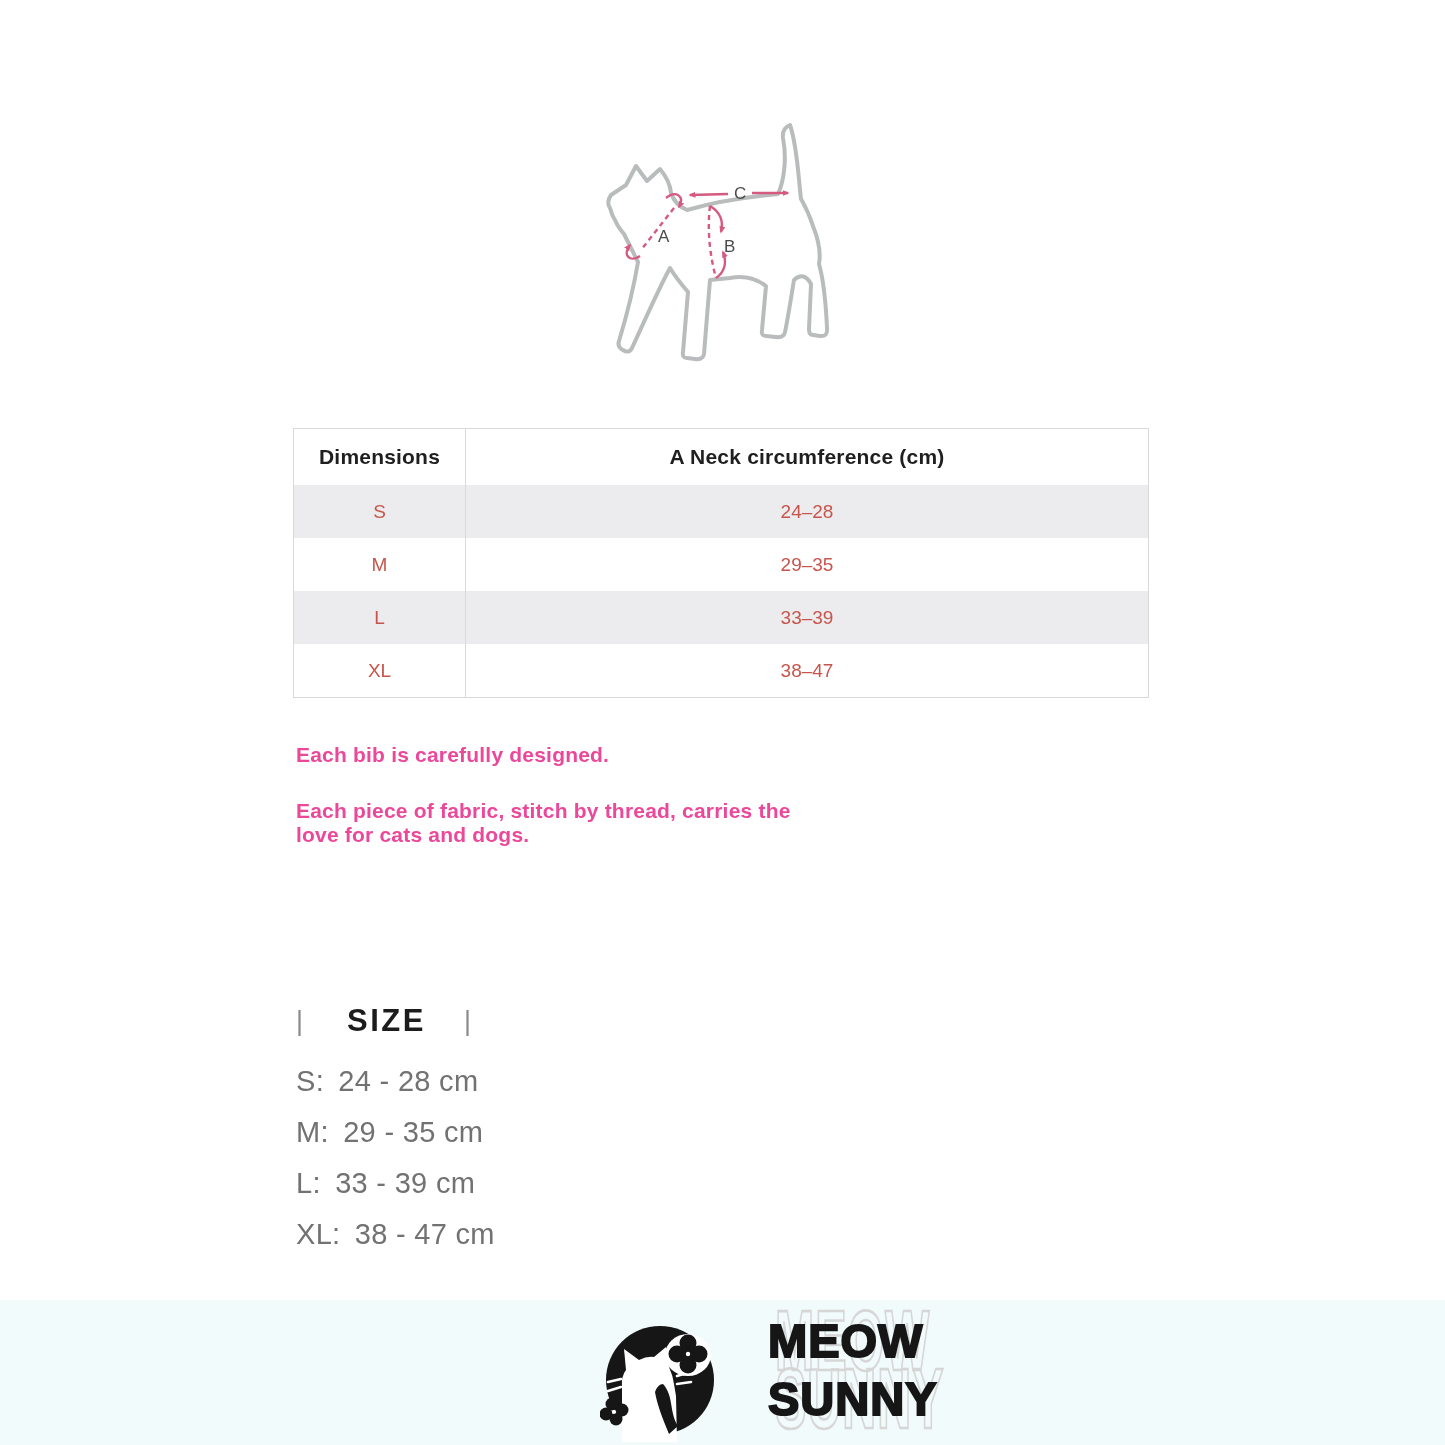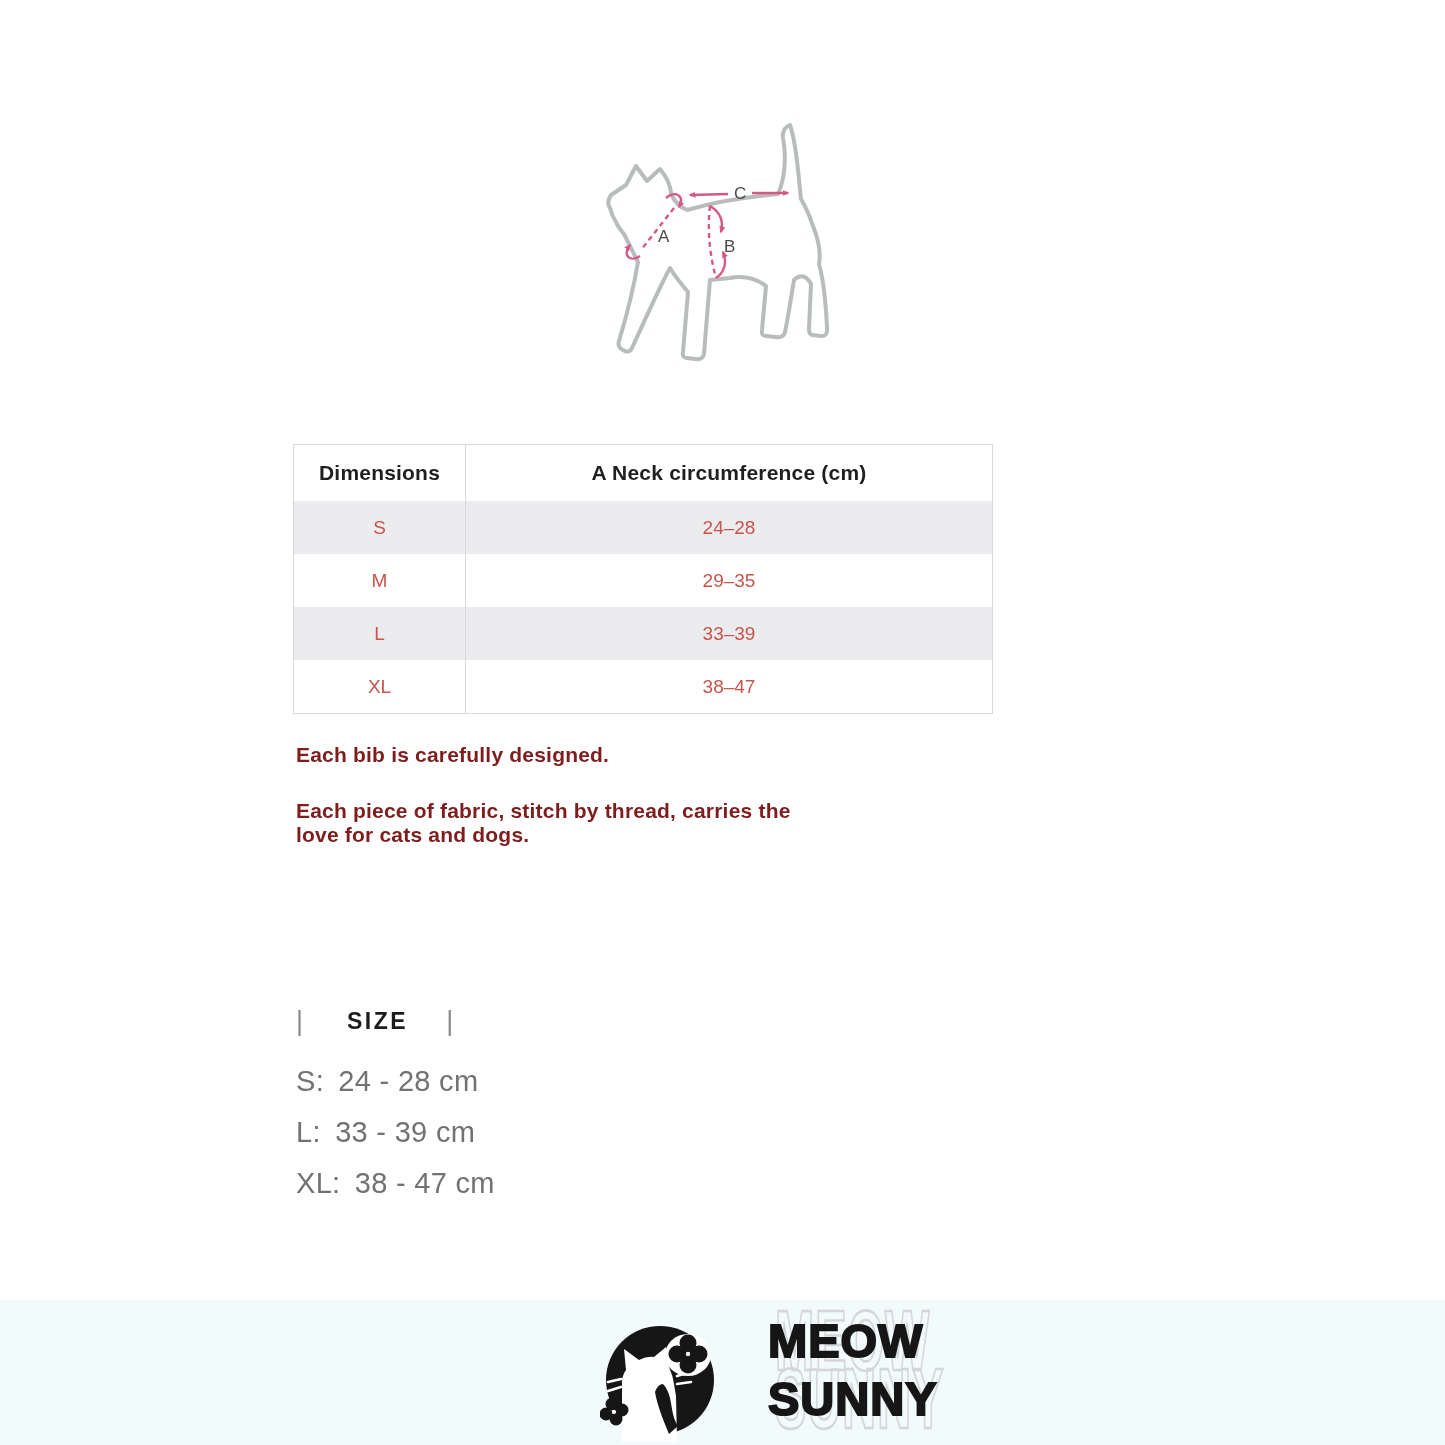--- a/index.html
+++ b/index.html
@@ -23,22 +23,22 @@
     position:absolute; left:580px; top:106px;
     width:290px; height:268px;
   }
   .diagram text {
     font-family:"Liberation Sans", sans-serif;
     font-size:17px; fill:#4b4b4b;
   }
 
   
   .size-table {
-    position:absolute; left:293px; top:444px;
-    width:700px;
+    position:absolute; left:293px; top:428px;
+    width:856px;
     border-collapse:collapse;
     table-layout:fixed;
     border:1px solid #d9d9dd;
   }
   .size-table col.c1 { width:172px; }
   .size-table th, .size-table td {
     text-align:center; vertical-align:middle;
     padding:0;
   }
   .size-table td:first-child, .size-table th:first-child {
@@ -59,39 +59,39 @@
   .size-table tbody tr:nth-child(even) { background:#ffffff; }
 
   
   .description {
     position:absolute; left:296px; top:743px;
     width:528px;
   }
   .description p {
     margin:0 0 32px 0;
     font-size:21px; line-height:24px;
-    font-weight:bold; color:#7f1d1d;
+    font-weight:bold; color:#ec4899;
     letter-spacing:0.2px;
   }
 
   
   .size-section {
     position:absolute; left:296px; top:1006px;
     width:400px;
   }
   .size-header {
     display:flex; align-items:center;
     height:30px;
   }
   .size-header .bar {
     color:#8a8a8a; font-size:27px; font-weight:300; line-height:30px;
   }
   .size-header .title {
     margin:0 38px 0 44px;
-    font-size:23px; font-weight:bold; color:#1c1c1c;
+    font-size:31px; font-weight:bold; color:#1c1c1c;
     letter-spacing:2.5px;
   }
   .size-list { margin-top:20px; }
   .size-item {
     height:51px; line-height:51px;
     font-size:29px; color:#727272;
     letter-spacing:0.3px;
   }
   .size-item .val { margin-left:6px; }
 
@@ -208,20 +208,24 @@
     <span class="bar">|</span>
     <span class="title">SIZE</span>
     <span class="bar">|</span>
   </div>
   <div class="size-list">
     <div class="size-item">
       <span class="lbl">S:</span>
       <span class="val">24 - 28 cm</span>
     </div>
     <div class="size-item">
+      <span class="lbl">M:</span>
+      <span class="val">29 - 35 cm</span>
+    </div>
+    <div class="size-item">
       <span class="lbl">L:</span>
       <span class="val">33 - 39 cm</span>
     </div>
     <div class="size-item">
       <span class="lbl">XL:</span>
       <span class="val">38 - 47 cm</span>
     </div>
   </div>
 </div>
 

